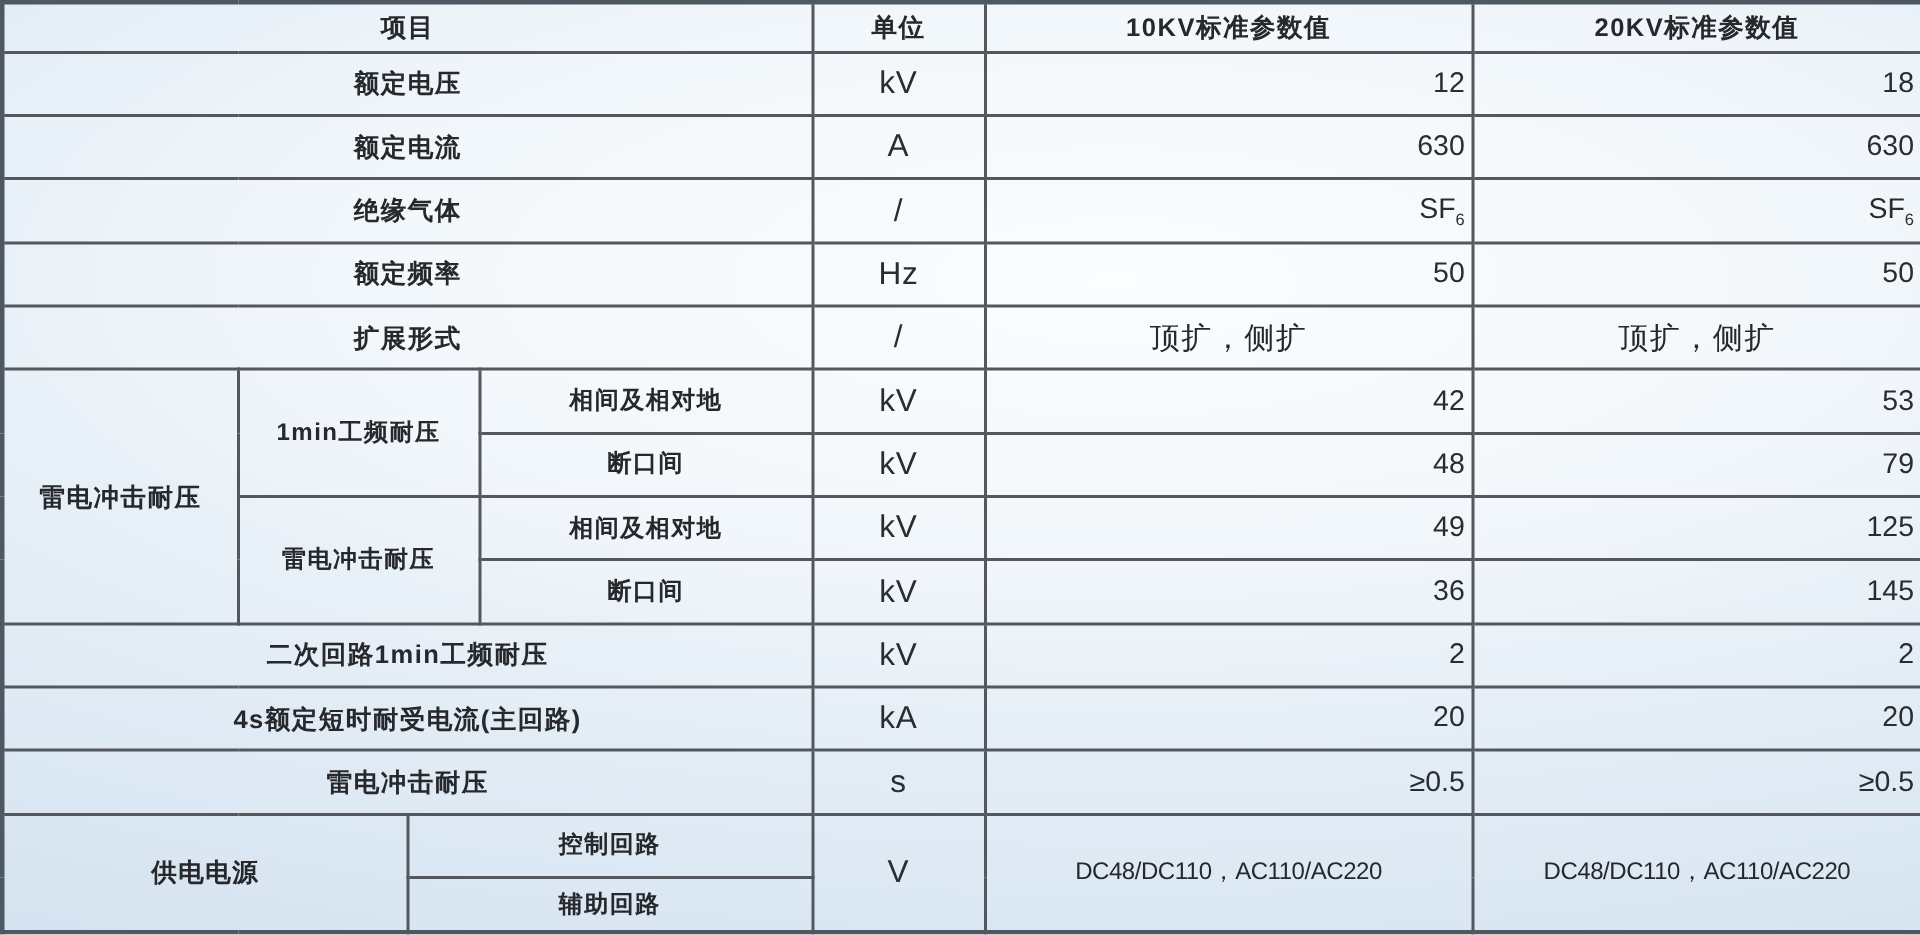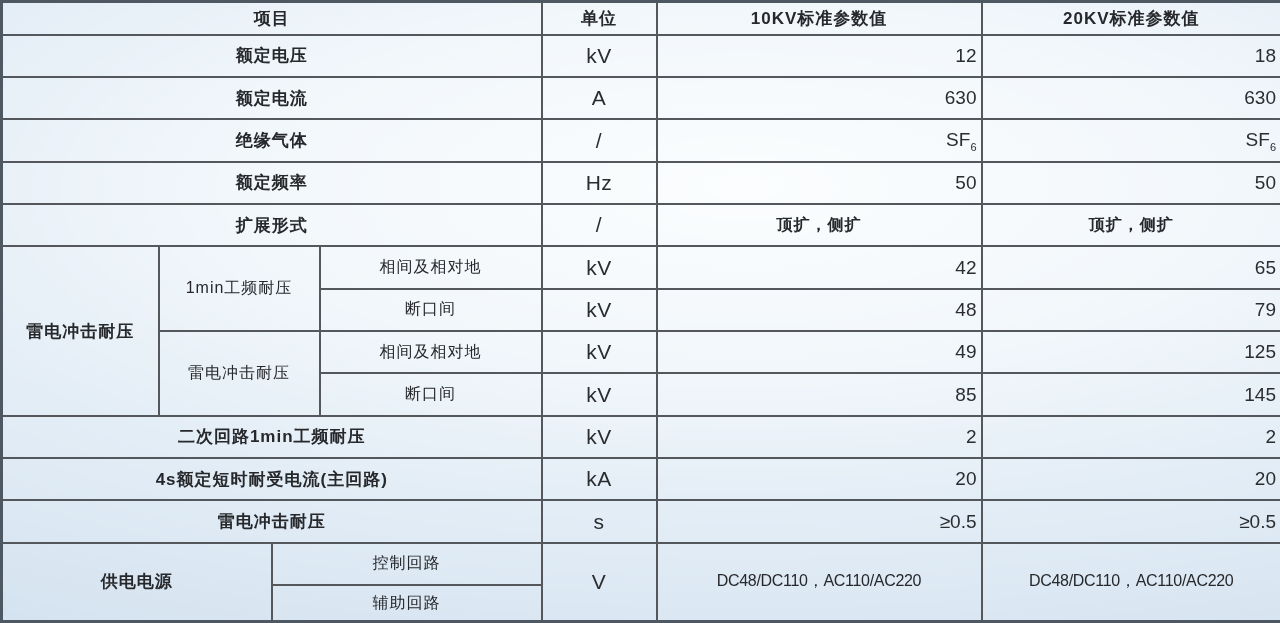--- a/index.html
+++ b/index.html
@@ -25,24 +25,24 @@
     vertical-align: middle;
     padding: 0 4px;
     color: #26282b;
     overflow: hidden;
     white-space: nowrap;
   }
   tr.r-head  { height: 33px; }
   tr.r       { height: 42px; }
   tr.r-last  { height: 36px; }
   .lbl  { font-weight: bold; font-size: 17px; letter-spacing: 1px; }
-  .lbl-sm { font-weight: normal; font-size: 16px; letter-spacing: 1px; margin-left: 16px; }
+  .lbl-sm { font-weight: bold; font-size: 16px; letter-spacing: 1px; margin-left: 16px; }
   .unit { font-size: 21px; color: #2a2d30; letter-spacing: 0.5px; }
   .val  { font-size: 19px; color: #2a2d30; text-align: right; }
-  .val-cn { font-weight: bold; font-size: 16px; letter-spacing: 1px; }
+  .val-cn { font-weight: normal; font-size: 20px; letter-spacing: 1px; }
   .val-dc { font-size: 16px; letter-spacing: -0.3px; }
   sub.gas-sub { font-size: 11px; }
 </style>
 </head>
 <body>
 
 <table class="spec">
   <colgroup>
     <col style="width:157px">
     <col style="width:113px">
@@ -95,42 +95,42 @@
     <td class="val-cn">顶扩，侧扩</td>
     <td class="val-cn">顶扩，侧扩</td>
   </tr>
 
   <tr class="r">
     <td rowspan="4" class="lbl">雷电冲击耐压</td>
     <td colspan="2" rowspan="2" class="lbl-sm">1min工频耐压</td>
     <td class="lbl-sm">相间及相对地</td>
     <td class="unit">kV</td>
     <td class="val">42</td>
-    <td class="val">65</td>
+    <td class="val">53</td>
   </tr>
 
   <tr class="r">
     <td class="lbl-sm">断口间</td>
     <td class="unit">kV</td>
     <td class="val">48</td>
     <td class="val">79</td>
   </tr>
 
   <tr class="r">
     <td colspan="2" rowspan="2" class="lbl-sm">雷电冲击耐压</td>
     <td class="lbl-sm">相间及相对地</td>
     <td class="unit">kV</td>
     <td class="val">49</td>
     <td class="val">125</td>
   </tr>
 
   <tr class="r">
     <td class="lbl-sm">断口间</td>
     <td class="unit">kV</td>
-    <td class="val">85</td>
+    <td class="val">36</td>
     <td class="val">145</td>
   </tr>
 
   <tr class="r">
     <td colspan="4" class="lbl">二次回路1min工频耐压</td>
     <td class="unit">kV</td>
     <td class="val">2</td>
     <td class="val">2</td>
   </tr>
 

